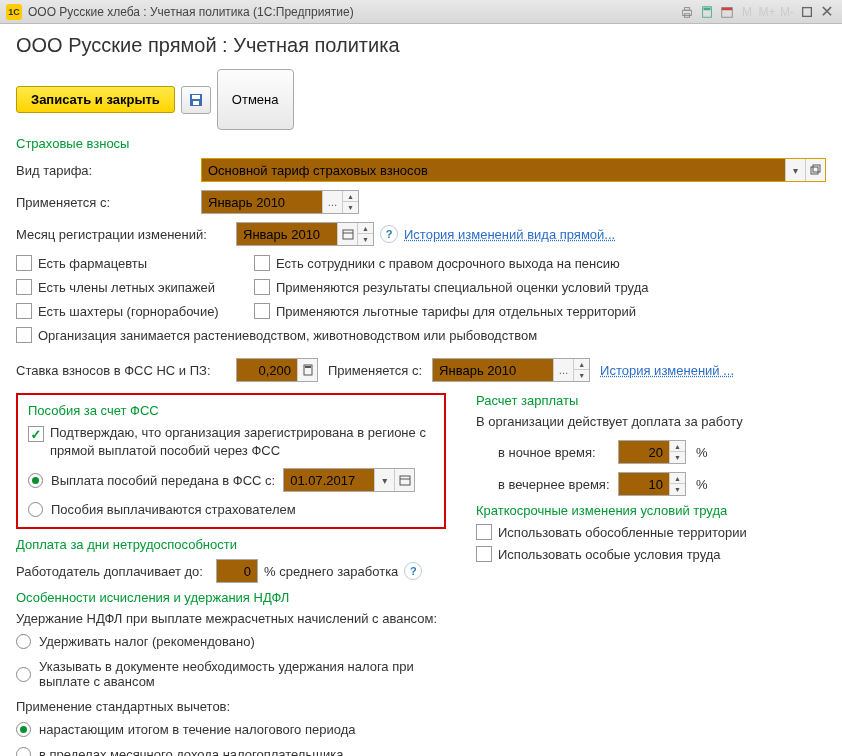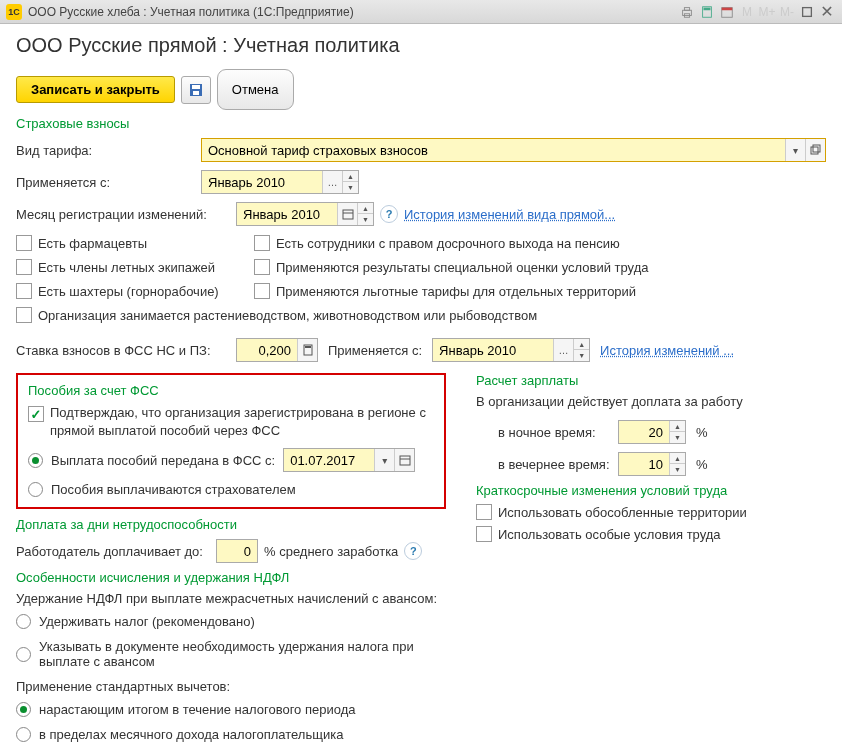--- a/index.html
+++ b/index.html
@@ -12,29 +12,29 @@
 .titlebar .tbtn svg { width: 14px; height: 14px; }
 
 .content { padding: 10px 16px; }
 
 h1 { font-size: 20px; font-weight: normal; color: #333; margin-bottom: 12px; }
 
 .toolbar { display: flex; gap: 6px; align-items: center; margin-bottom: 6px; }
 .btn-primary { background: linear-gradient(#ffe94a, #ffd400); border: 1px solid #b89b00; border-radius: 3px; padding: 5px 14px; font-size: 13px; font-weight: bold; cursor: pointer; }
 .btn-icon { background: linear-gradient(#fdfdfd, #e8e8e8); border: 1px solid #aaa; border-radius: 3px; width: 30px; height: 28px; display: inline-flex; align-items: center; justify-content: center; cursor: pointer; }
 .btn-icon svg { width: 16px; height: 16px; }
-.btn-secondary { background: linear-gradient(#fdfdfd, #e8e8e8); border: 1px solid #aaa; border-radius: 9px; padding: 12px 14px; font-size: 13px; cursor: pointer; }
+.btn-secondary { background: linear-gradient(#fdfdfd, #e8e8e8); border: 1px solid #aaa; border-radius: 4px; padding: 22px 14px; font-size: 13px; cursor: pointer; }
 
 .section-title { color: #009933; font-size: 13px; margin: 6px 0; }
 
 .row { display: flex; align-items: center; margin-bottom: 6px; min-height: 26px; }
 .lbl { width: 185px; color: #333; }
 .lbl-wide { width: 220px; }
 
-.input-group { display: inline-flex; border: 1px solid #aaa; height: 24px; background: #fef9c3; }
+.input-group { display: inline-flex; border: 1px solid #aaa; height: 24px; background: #a16207; }
 .input-group.hl { border: 1px solid #d4a000; }
 .input-group input { border: none; outline: none; padding: 0 6px; font-size: 13px; height: 22px; background: transparent; }
 .input-group .gbtn { width: 20px; border-left: 1px solid #ccc; background: #f5f5f5; display: inline-flex; align-items: center; justify-content: center; cursor: pointer; font-size: 10px; color: #555; }
 .input-group .gbtn svg { width: 12px; height: 12px; }
 .spinner { display: inline-flex; flex-direction: column; width: 16px; border-left: 1px solid #ccc; }
 .spinner .sp { height: 11px; background: #f5f5f5; display: flex; align-items: center; justify-content: center; font-size: 7px; cursor: pointer; color: #555; }
 .spinner .sp:first-child { border-bottom: 1px solid #ccc; }
 
 .help-ico { width: 18px; height: 18px; display: inline-flex; align-items: center; justify-content: center; color: #2a7ab0; font-weight: bold; border: 1px solid #bcd; border-radius: 9px; font-size: 11px; margin: 0 6px; cursor: pointer; }
 

